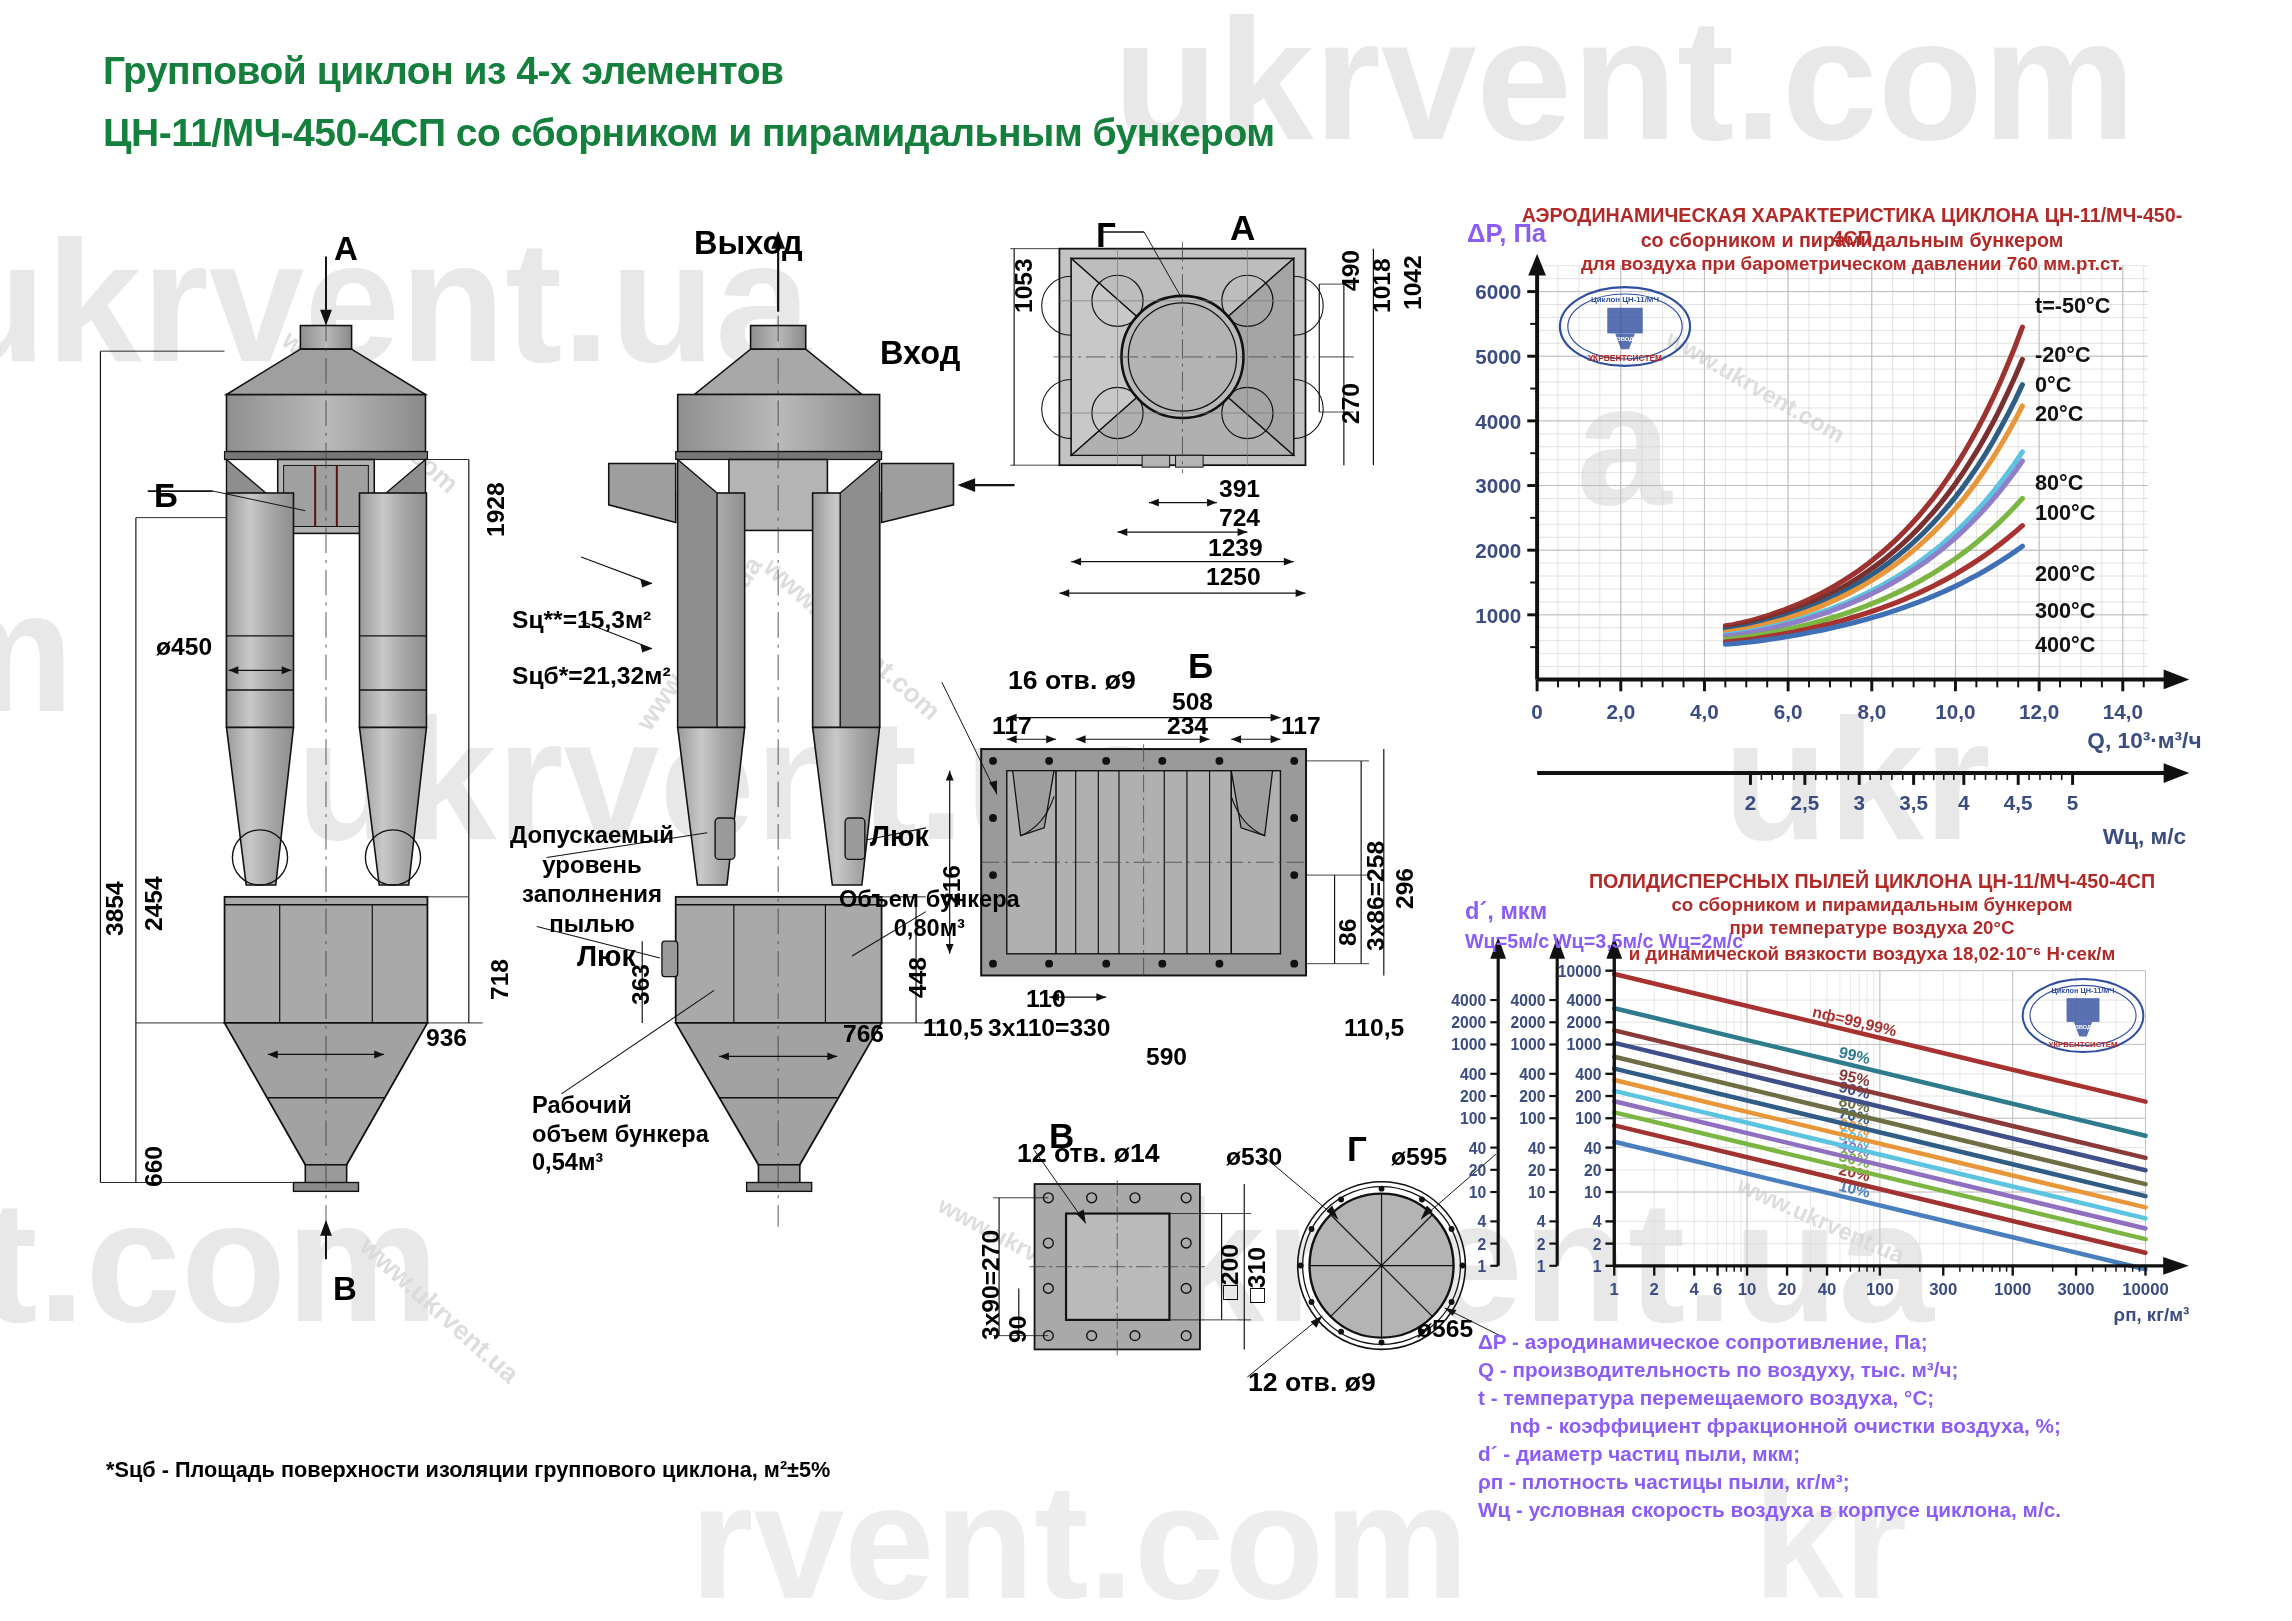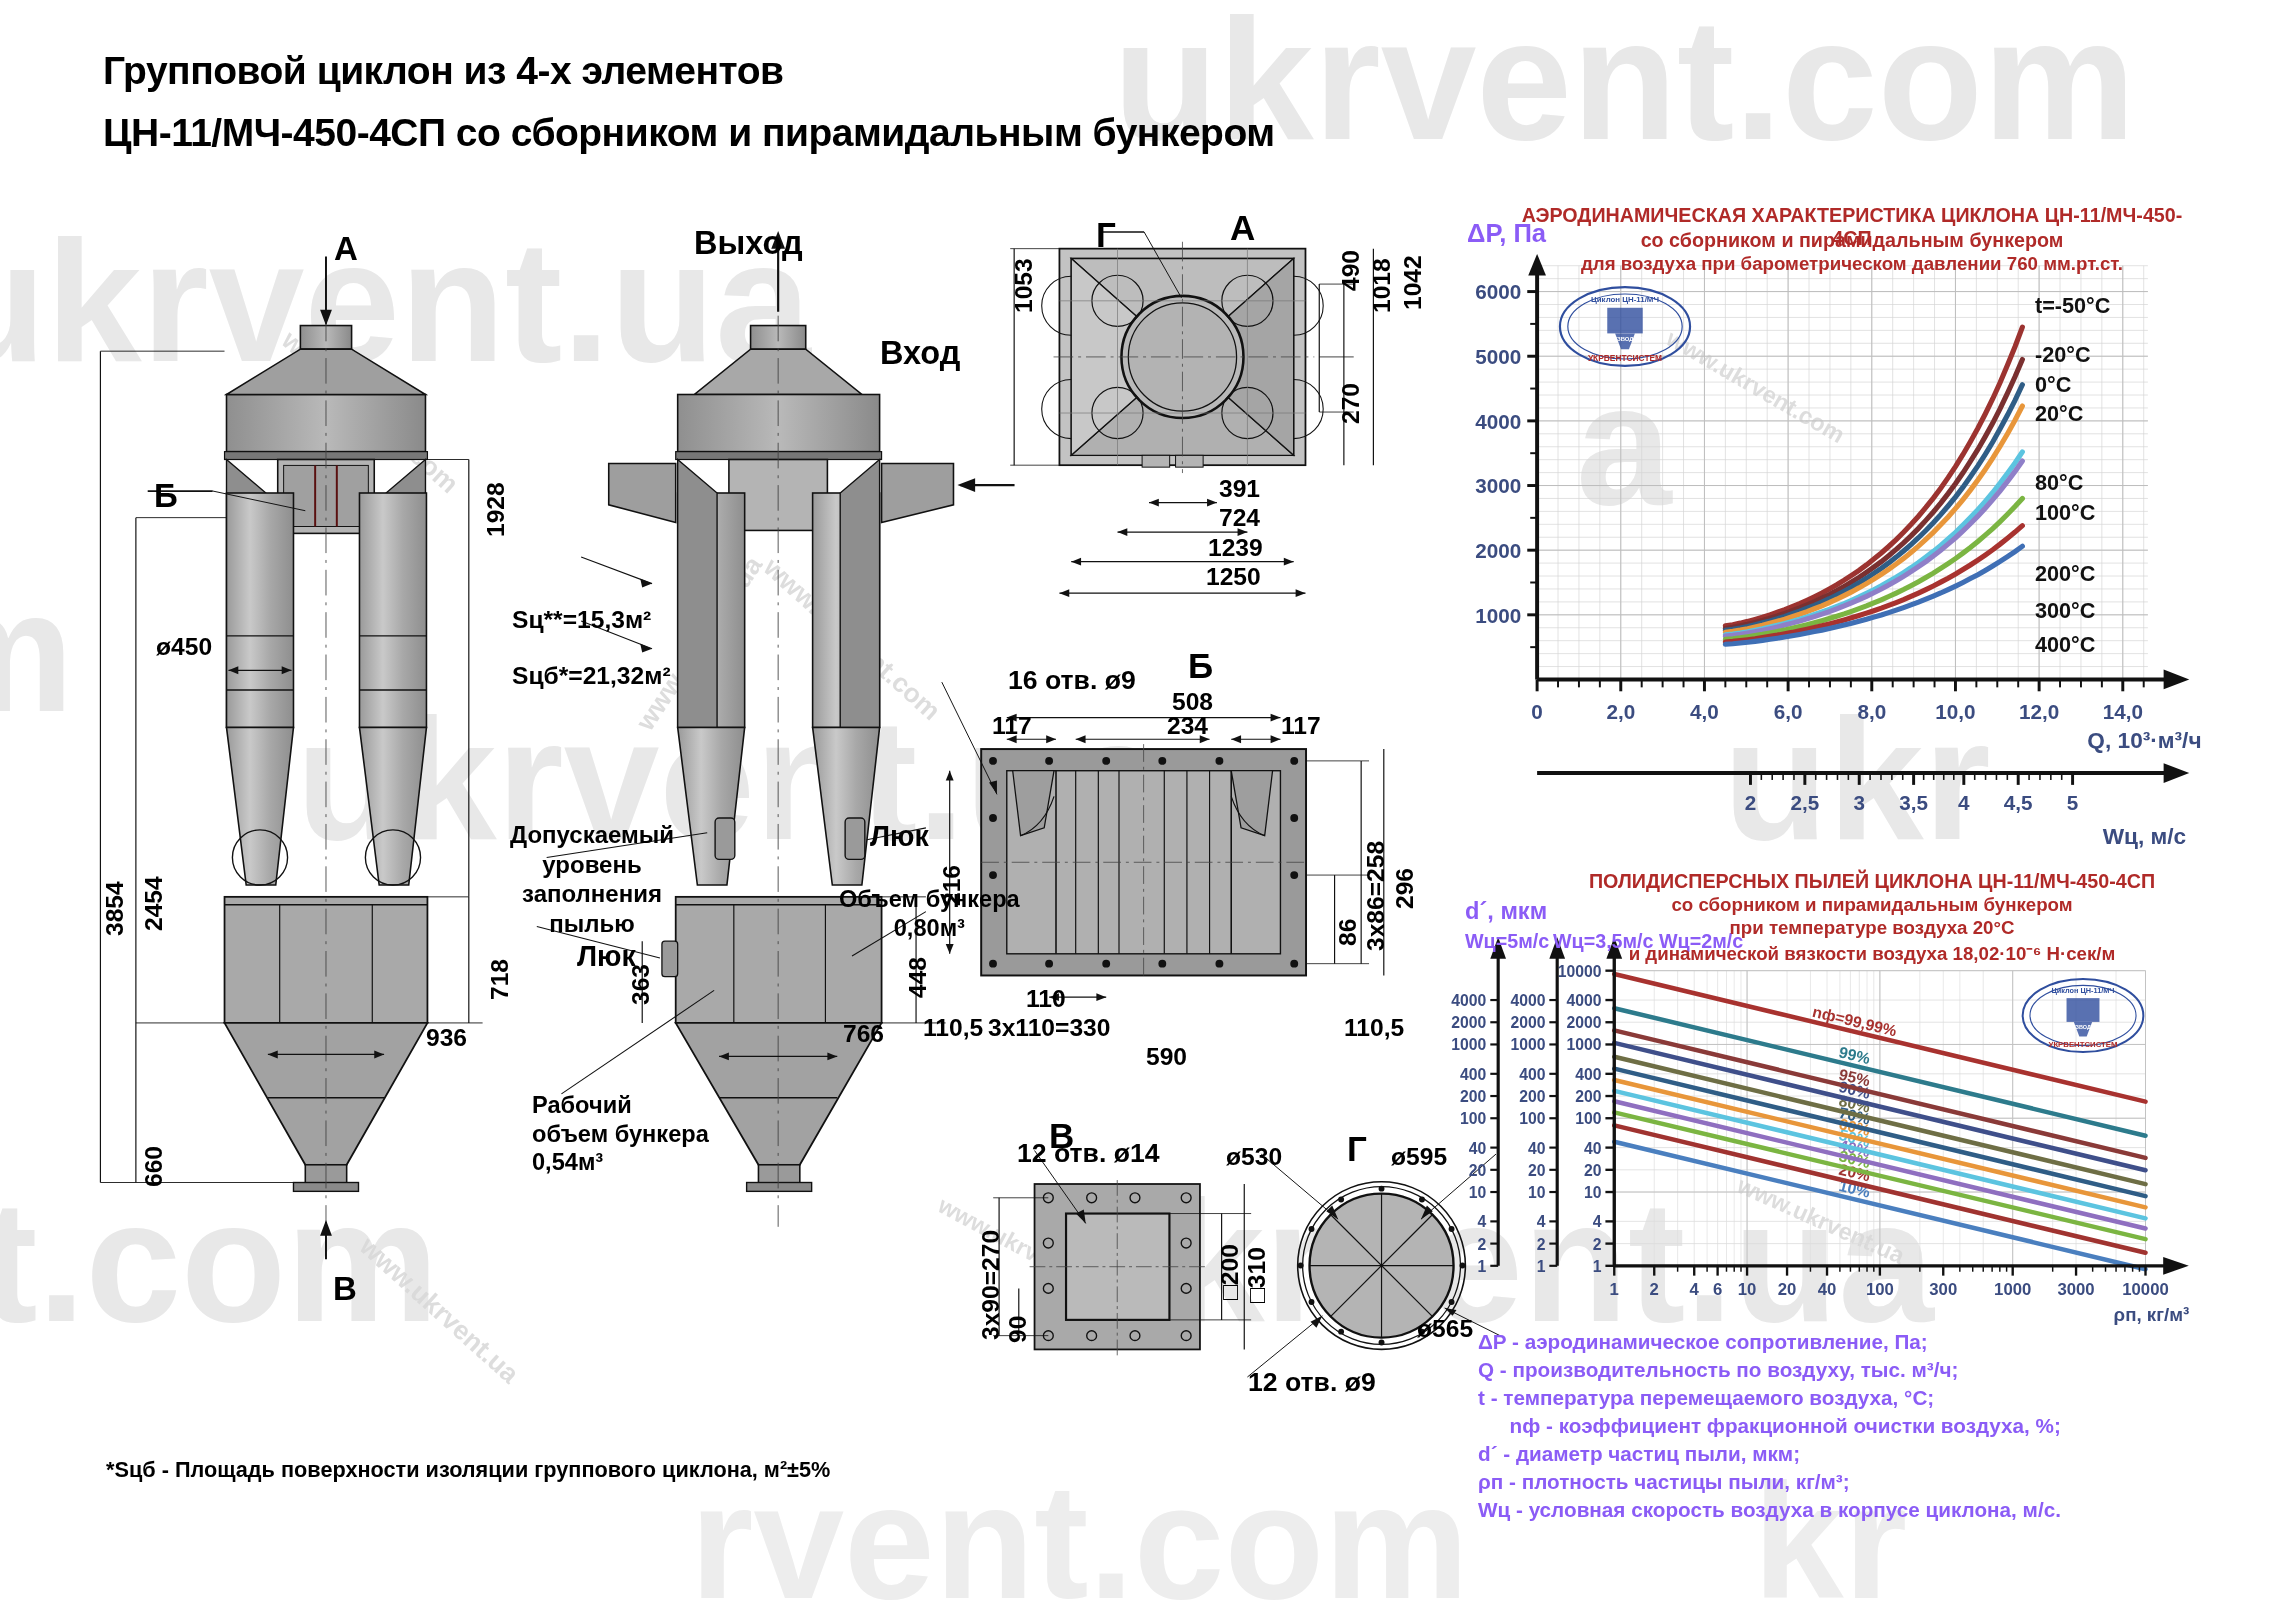--- a/index.html
+++ b/index.html
@@ -14,21 +14,21 @@
 
   
   .wm { position:absolute; color:#e8e8e8; font-weight:bold; font-family:"Liberation Sans",sans-serif;
         white-space:nowrap; pointer-events:none; user-select:none; z-index:0; }
   .wm2 { position:absolute; color:#efefef; font-weight:bold; white-space:nowrap;
          pointer-events:none; user-select:none; z-index:0; }
   .wmline { position:absolute; color:#d8d8d8; font-weight:bold; white-space:nowrap;
             transform-origin:left top; pointer-events:none; user-select:none; z-index:3; opacity:.85;}
 
   
-  .title { position:absolute; color:#000000; font-weight:bold; letter-spacing:-0.5px; z-index:6;}
+  .title { position:absolute; color:#15803d; font-weight:bold; letter-spacing:-0.5px; z-index:6;}
   .title1 { left:103px; top:49px; font-size:39px; }
   .title2 { left:103px; top:111px; font-size:39px; }
 
   
   .lbl { position:absolute; z-index:6; color:#000; font-weight:bold; white-space:nowrap;}
   .dim { position:absolute; z-index:6; color:#000; font-weight:bold; font-size:24.6px; white-space:nowrap;}
   .dimv { position:absolute; z-index:6; color:#000; font-weight:bold; font-size:24.6px;
           white-space:nowrap; transform:rotate(-90deg); transform-origin:left top;}
   .blue { color:#8b5cf6; }
 

